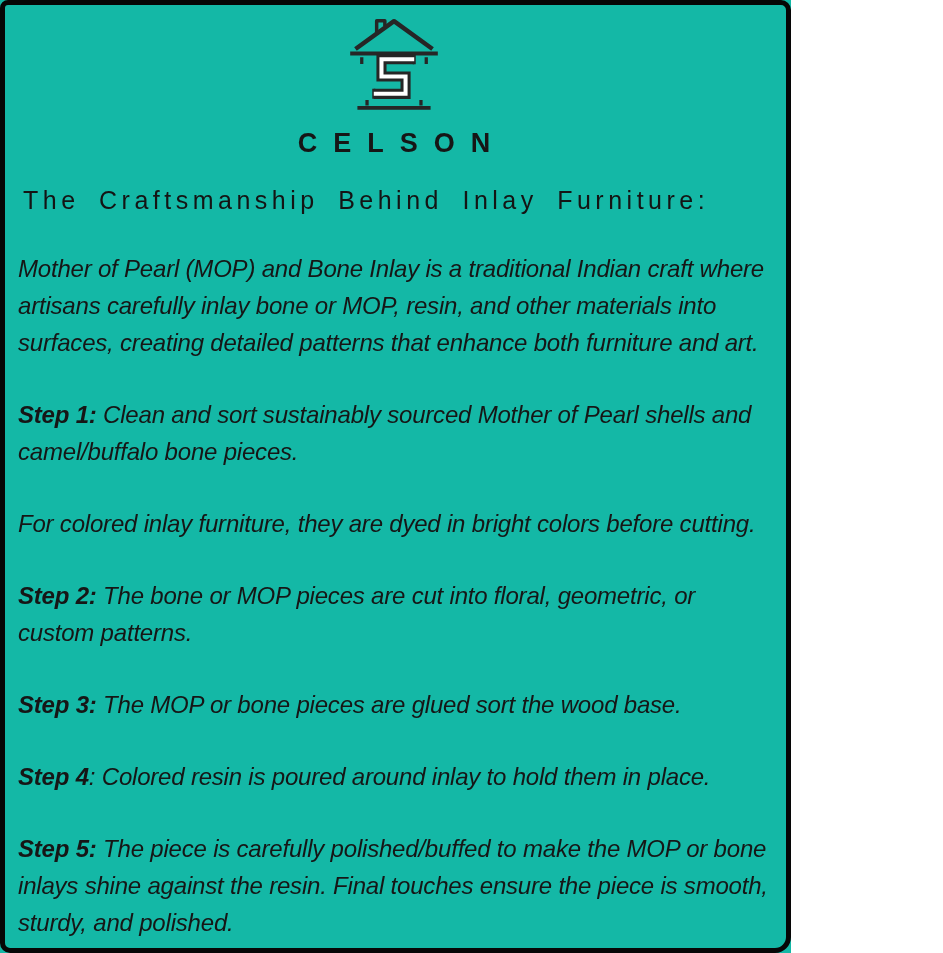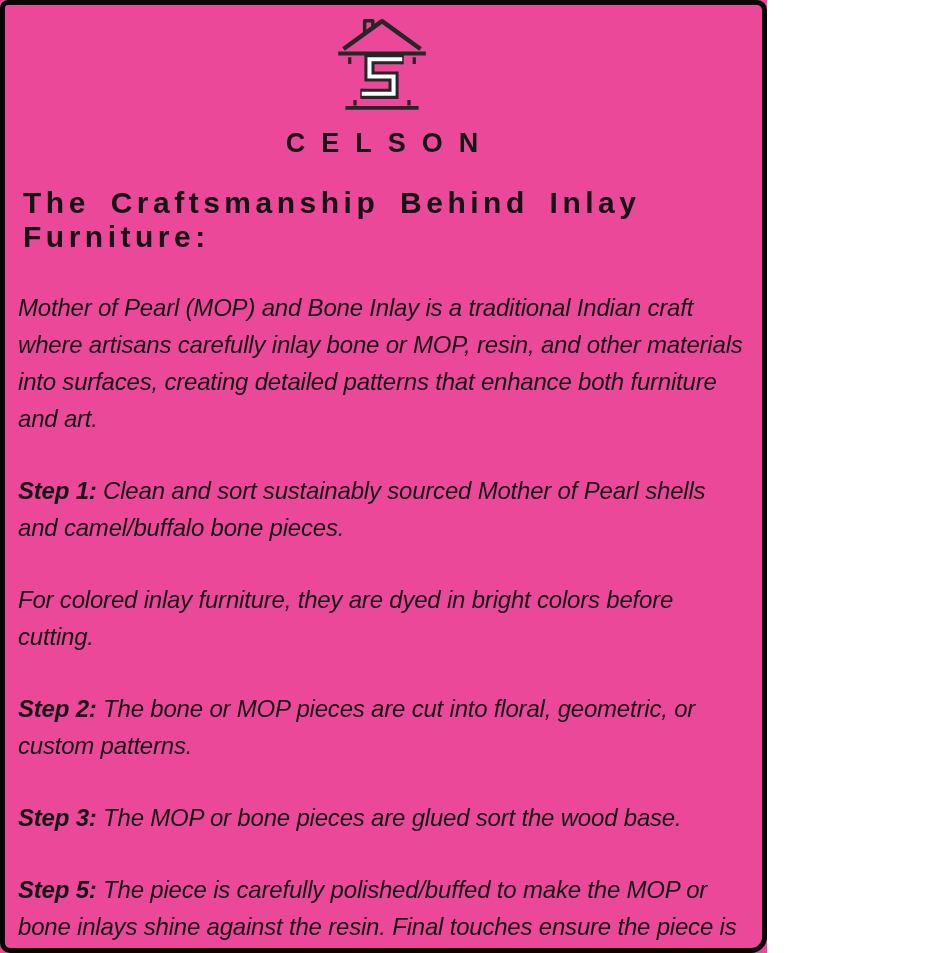--- a/index.html
+++ b/index.html
@@ -6,21 +6,22 @@
     margin: 0;
     padding: 0;
     background: #ffffff;
     font-family: "Liberation Sans", sans-serif;
     color: #1a1a1a;
   }
   .page {
     position: relative;
     width: 767px;
     height: 953px;
-    background: #ec4899;
+    background: #14b8a6;
+    padding-left: 24px;
   }
   .frame {
     box-sizing: border-box;
     position: absolute;
     inset: 0;
     border: 5px solid #060606;
     border-radius: 8px 10px 16px 10px;
     padding: 5px 16px 0 13px;
     overflow: hidden;
   }
@@ -36,22 +37,22 @@
   .brand {
     text-align: center;
     font-size: 27px;
     font-weight: 700;
     letter-spacing: 16px;
     padding-left: 16px; 
     margin-top: 8px;
     color: #161616;
   }
   .heading {
-    font-size: 30px;
-    font-weight: 700;
+    font-size: 25px;
+    font-weight: 400;
     letter-spacing: 4.5px;
     word-spacing: 8px;
     margin-top: 27px;
     margin-left: 5px;
     color: #141414;
   }
   .para {
     font-size: 24px;
     line-height: 37px;
     margin: 35px 0 0 0;
@@ -101,17 +102,18 @@
     <p class="para"><b></b><span>Mother of Pearl (MOP) and Bone Inlay is a traditional Indian craft where artisans carefully inlay bone or MOP, resin, and other materials into surfaces, creating detailed patterns that enhance both furniture and art.</span></p>
 
     <p class="para"><b>Step 1:</b><span> Clean and sort sustainably sourced Mother of Pearl shells and camel/buffalo bone pieces.</span></p>
 
     <p class="para"><b></b><span>For colored inlay furniture, they are dyed in bright colors before cutting.</span></p>
 
     <p class="para"><b>Step 2:</b><span> The bone or MOP pieces are cut into floral, geometric, or custom patterns.</span></p>
 
     <p class="para"><b>Step 3:</b><span> The MOP or bone pieces are glued sort the wood base.</span></p>
 
+    <p class="para"><b>Step 4</b><span>: Colored resin is poured around inlay to hold them in place.</span></p>
 
     <p class="para"><b>Step 5:</b><span> The piece is carefully polished/buffed to make the MOP or bone inlays shine against the resin. Final touches ensure the piece is smooth, sturdy, and polished.</span></p>
 
   </div>
 </div>
 
 </body></html>

